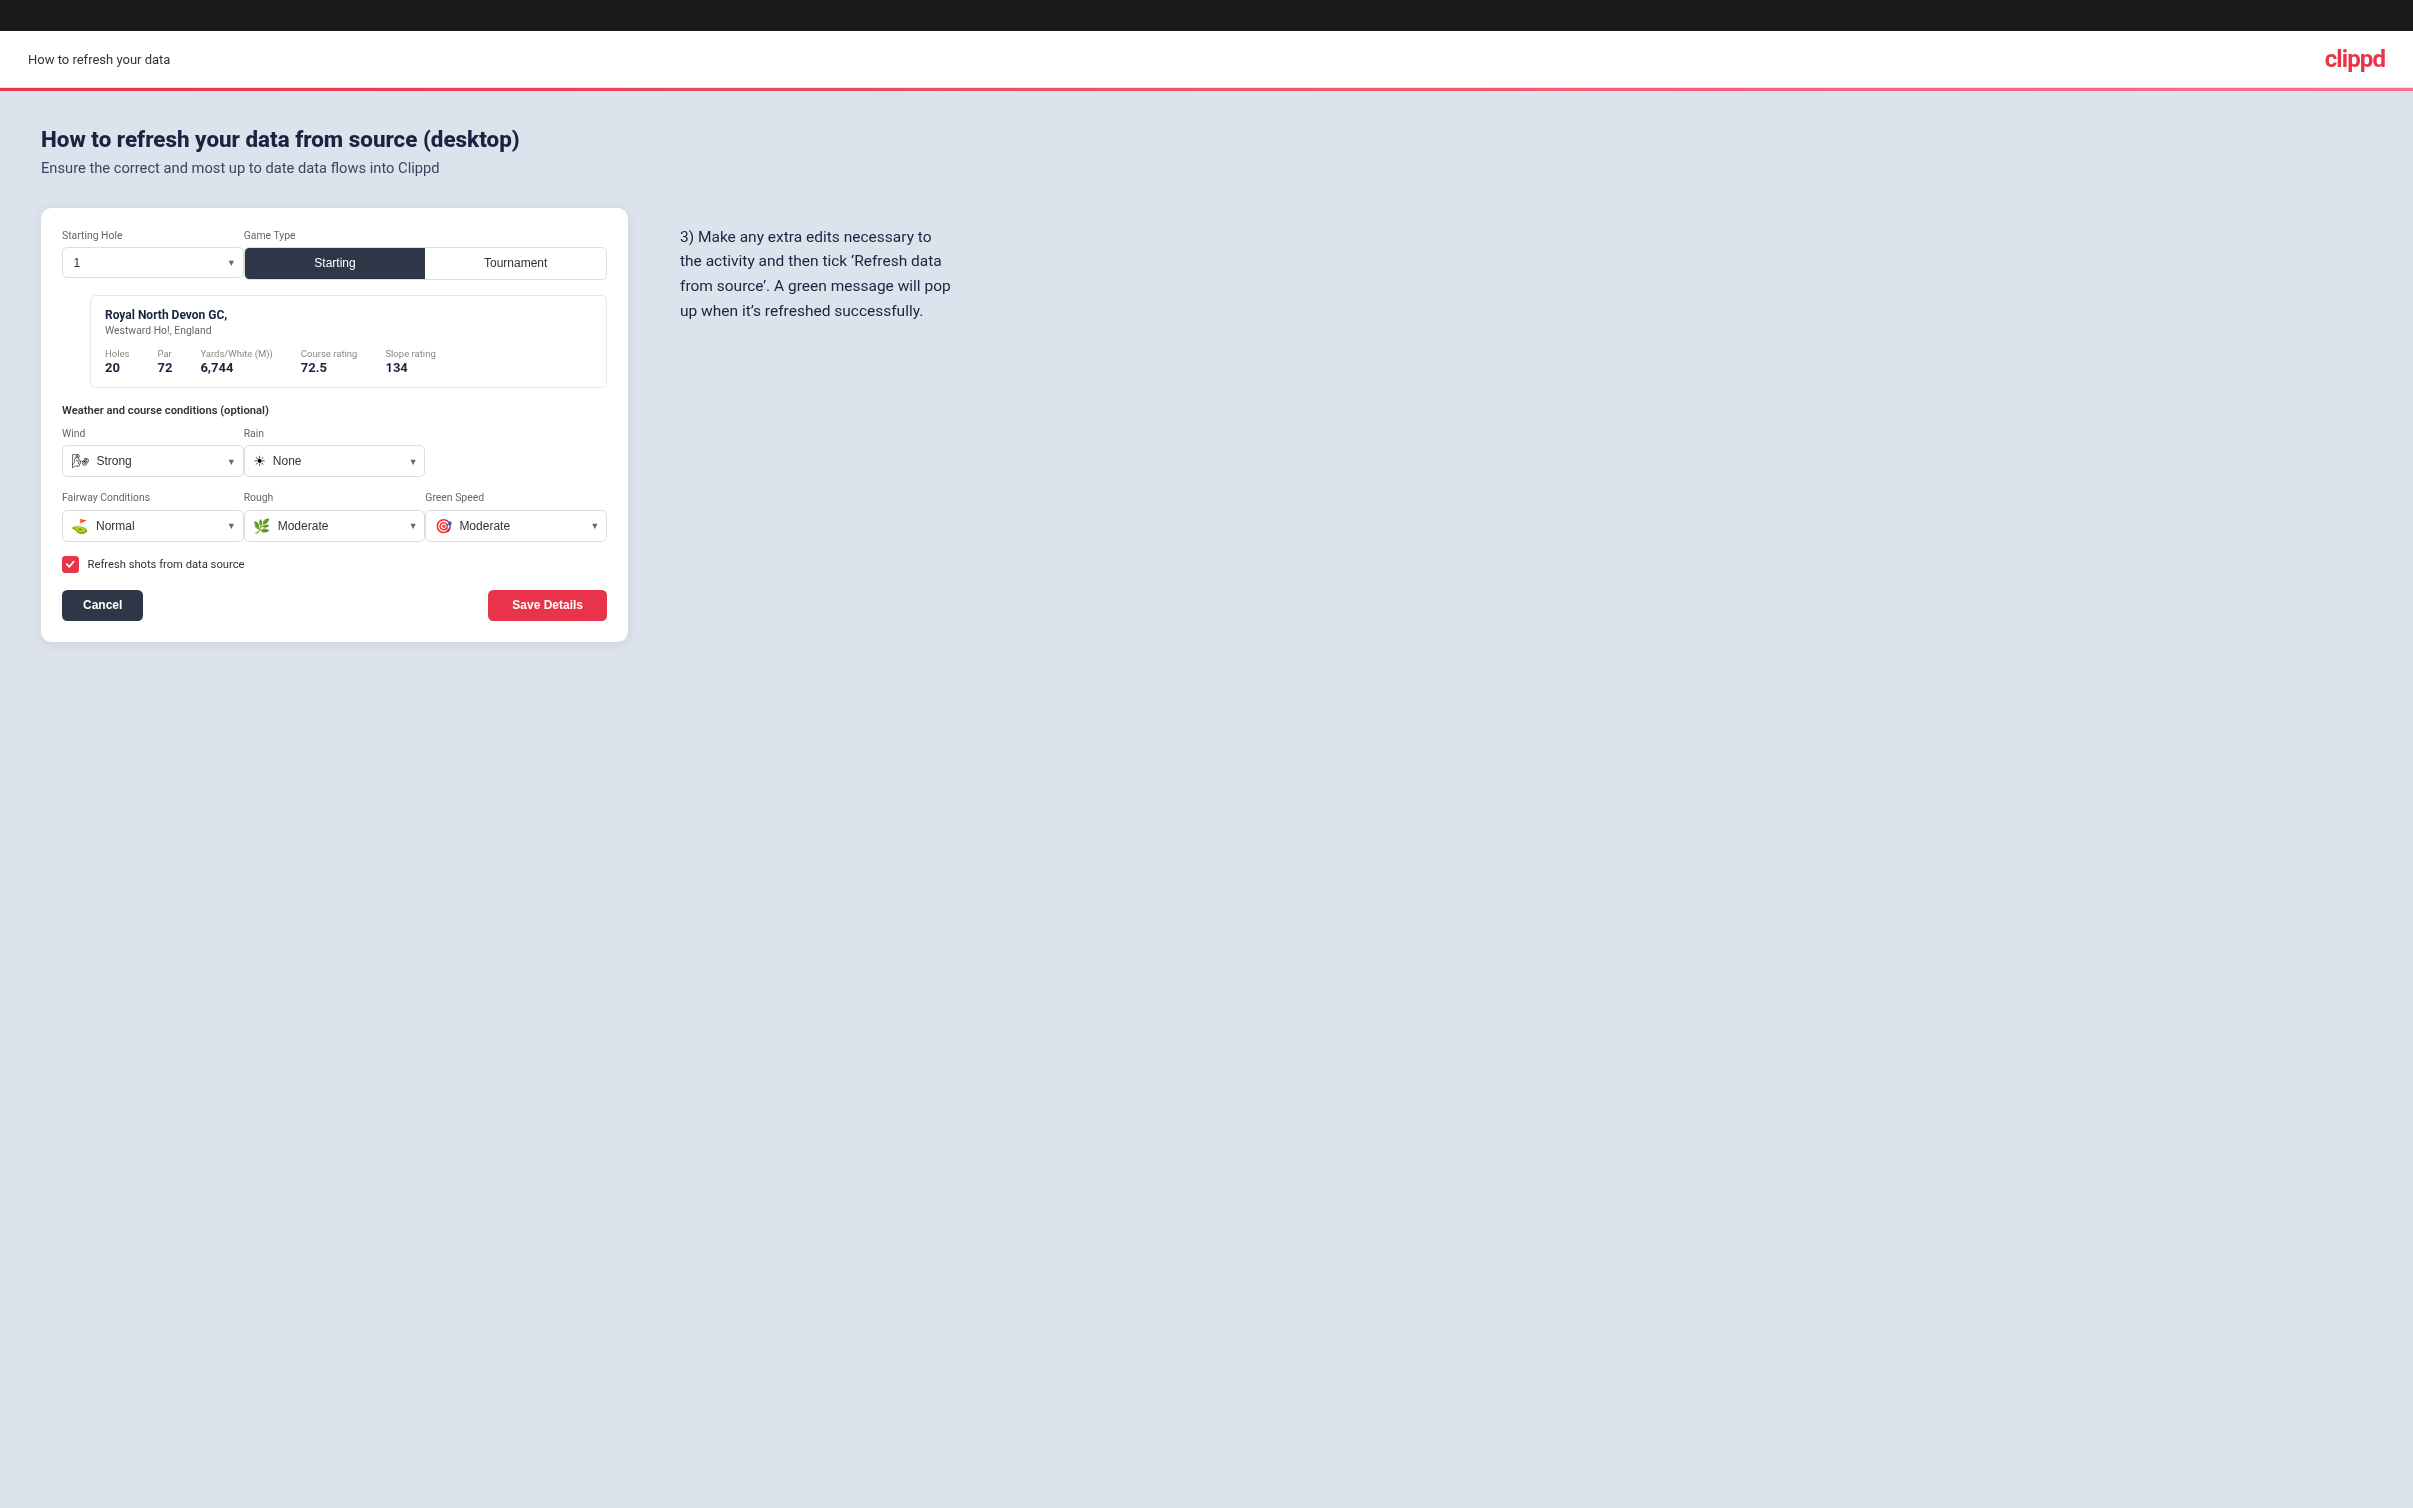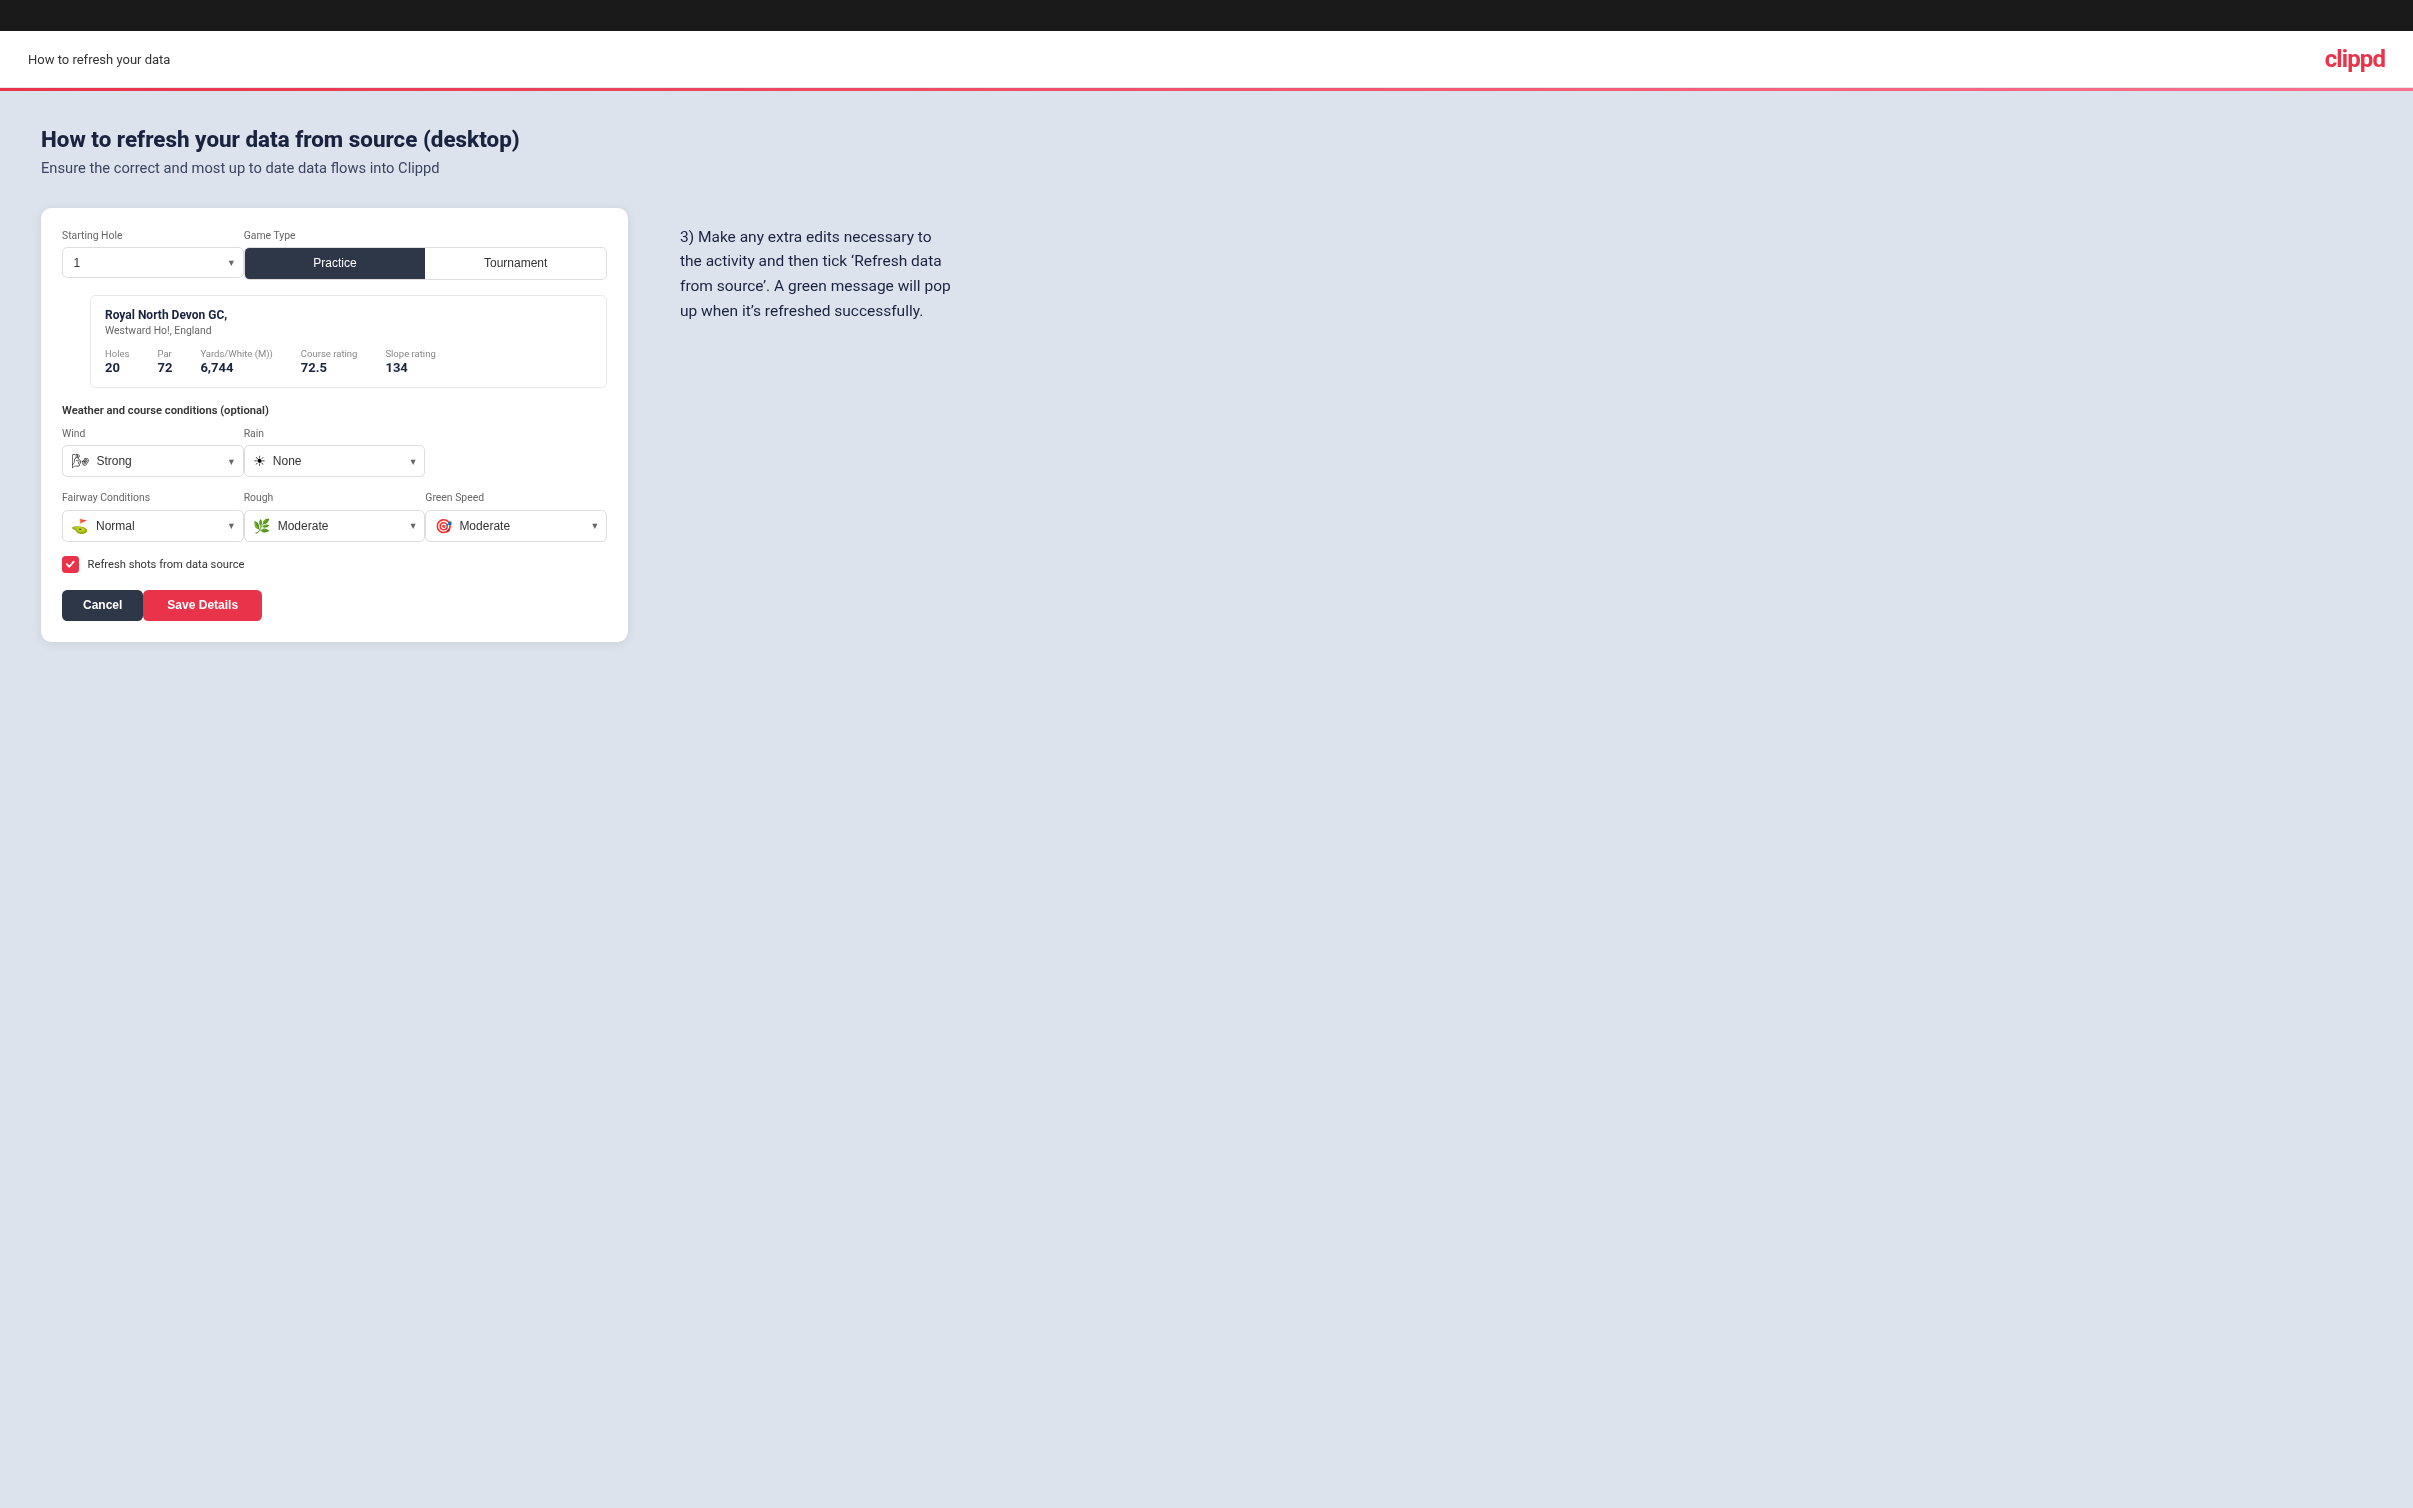--- a/index.html
+++ b/index.html
@@ -252,20 +252,21 @@
       height: 10.4px;
     }
 
     .checkbox-label {
       font-size: 11.2px;
       color: #333;
     }
 
     .button-row {
       display: flex;
+      justify-content: space-between;
       align-items: center;
     }
 
     .cancel-btn {
       background: #2d3748;
       color: #fff;
       border: none;
       border-radius: 5.2px;
       padding: 8.6px 21px;
       font-size: 12px;
@@ -332,21 +333,21 @@
               <option>1</option>
               <option>10</option>
             </select>
             <span class="chevron-icon">▾</span>
           </div>
         </div>
 
         <div class="form-group game-type-row">
           <label class="form-label">Game Type</label>
           <div class="game-type-buttons">
-            <button class="game-btn active">Practice</button>
+            <button class="game-btn active">Starting</button>
             <button class="game-btn inactive">Tournament</button>
           </div>
         </div>
       </div>
 
       <div class="course-info-box">
         <div class="course-name">Royal North Devon GC,</div>
         <div class="course-location">Westward Ho!, England</div>
         <div class="course-stats">
           <div class="course-stat">

